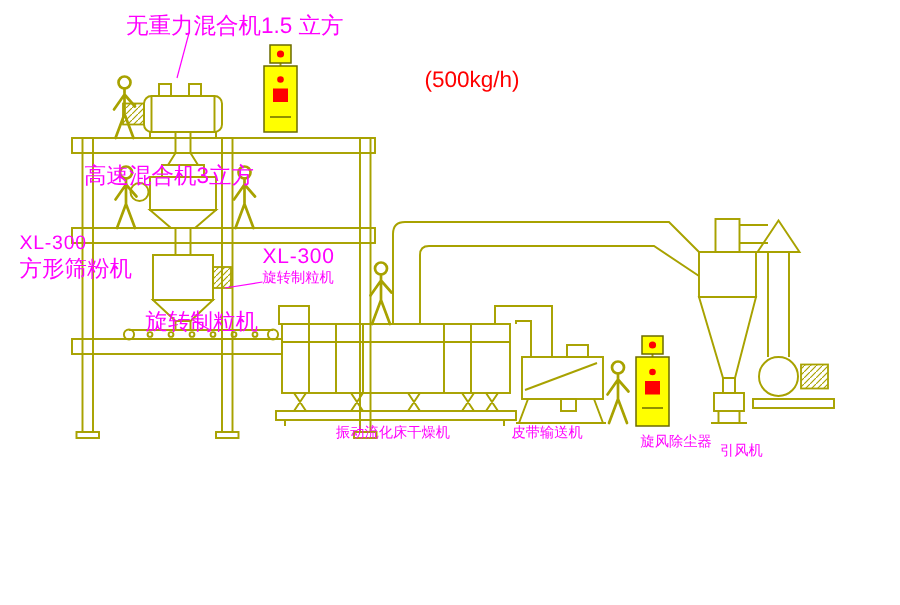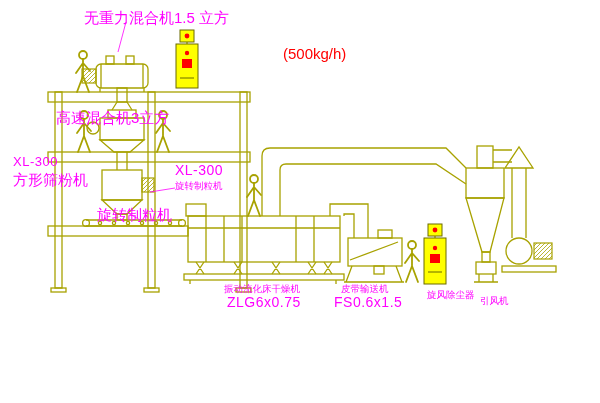--- a/index.html
+++ b/index.html
@@ -192,20 +192,18 @@
 
   <div class="lbl s13" style="left:13px;top:155px">XL-300</div>
   <div class="lbl s9" style="left:13px;top:172px">方形筛粉机</div>
 
   <div class="lbl s14" style="left:175px;top:163px">XL-300</div>
   <div class="lbl s95" style="left:175px;top:181px">旋转制粒机</div>
 
   <div class="lbl s9" style="left:97px;top:207px">旋转制粒机</div>
 
   <div class="lbl s95" style="left:224px;top:284px">振动流化床干燥机</div>
-  <div class="lbl s14" style="left:227px;top:295px">ZLG6x0.75</div>
 
   <div class="lbl s95" style="left:341px;top:284px">皮带输送机</div>
-  <div class="lbl s14" style="left:334px;top:295px">FS0.6x1.5</div>
 
   <div class="lbl s95" style="left:427px;top:290px">旋风除尘器</div>
   <div class="lbl s95" style="left:480px;top:296px">引风机</div>
 </div>
 
 </body></html>

